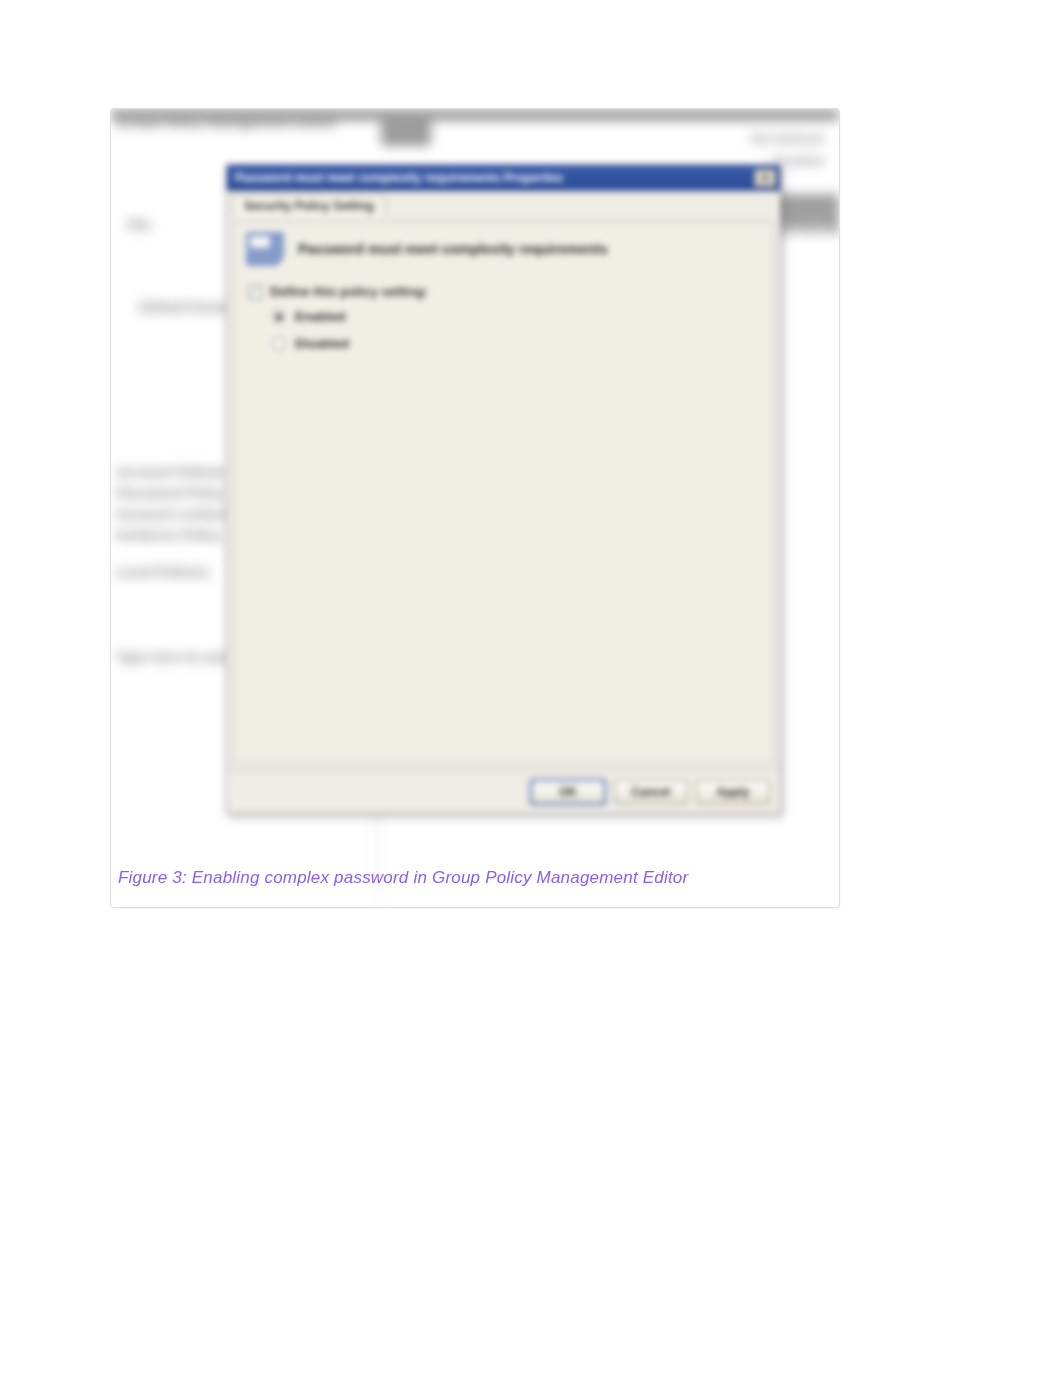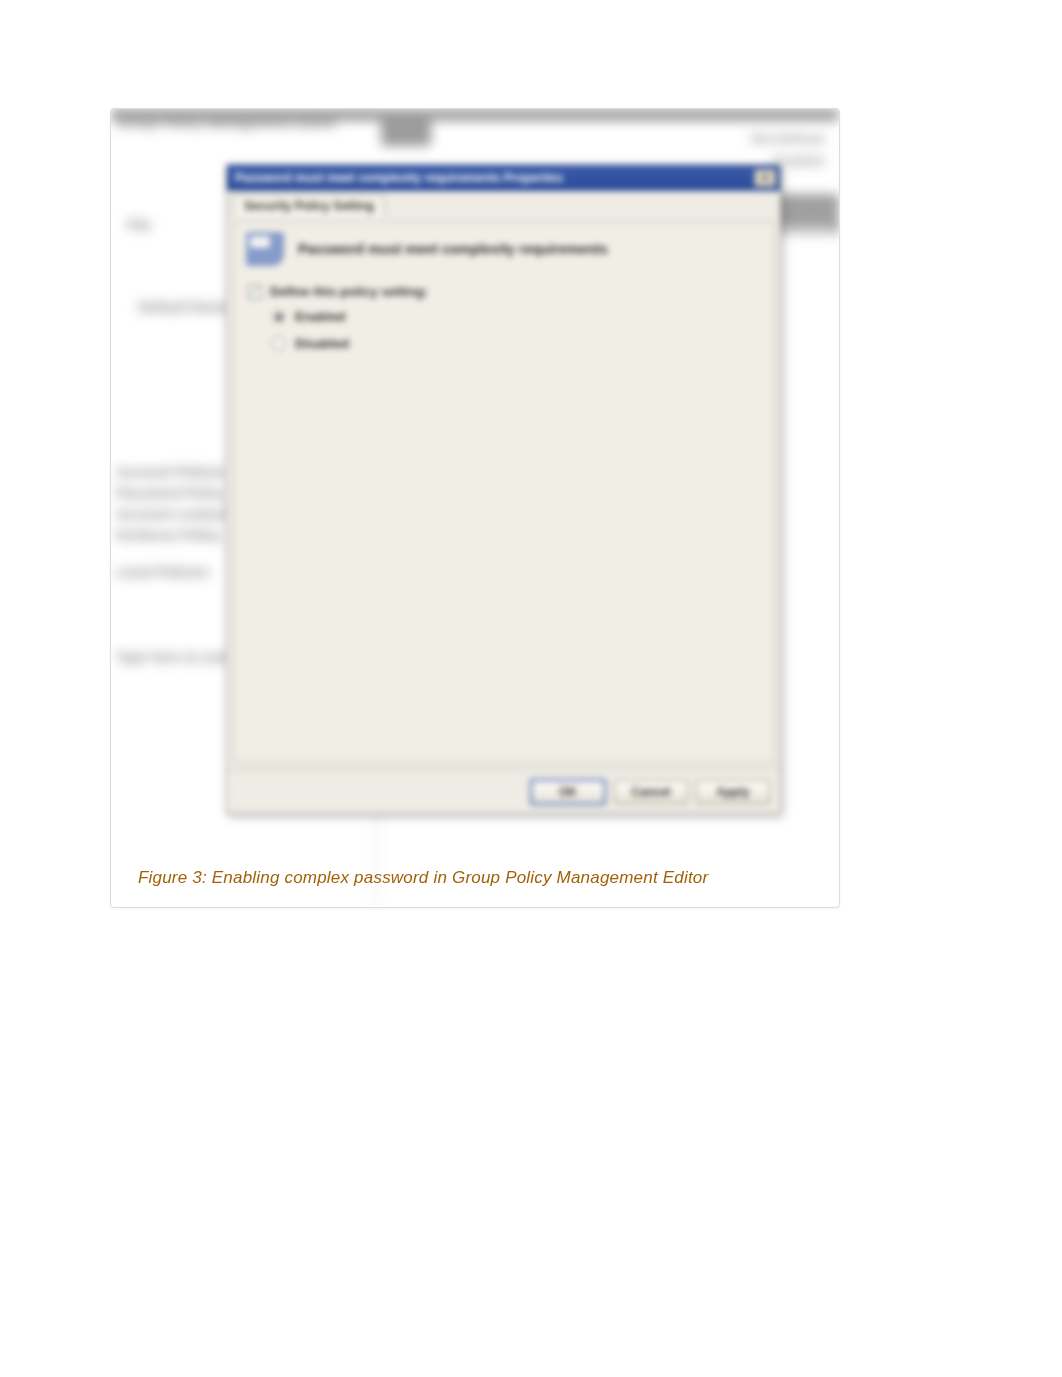--- a/index.html
+++ b/index.html
@@ -273,23 +273,22 @@
     min-width: 76px;
     height: 26px;
   }
 
   .caption {
     position: absolute;
     left: 118px;
     top: 868px;
     font-style: italic;
     font-size: 17px;
-    color: #a16207;
+    color: #8b5cf6;
     letter-spacing: 0.2px;
-    margin-left: 20px;
   }
 
 </style>
 </head>
 <body>
 
 <div class="screenshot-frame">
 
   <div class="bg-window">
     <div class="bg-topstrip"></div>

